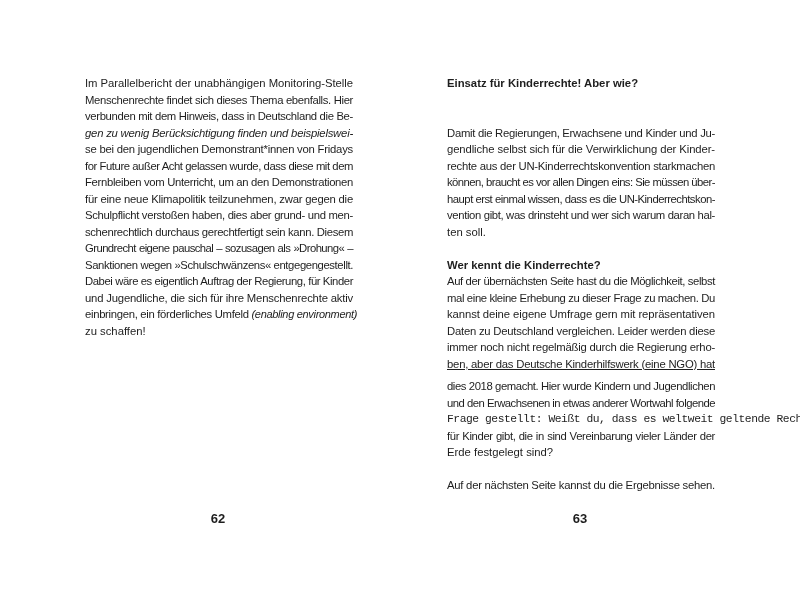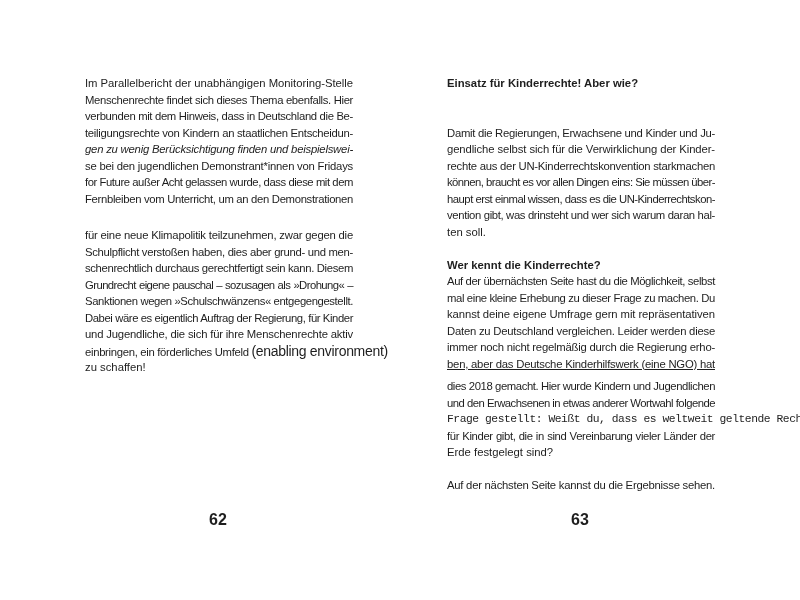--- a/index.html
+++ b/index.html
@@ -10,40 +10,39 @@
     .page { position: absolute; top: 0; height: 600px; }
     .page-left { left: 0; width: 400px; }
     .page-right { left: 400px; width: 400px; }
     .column { position: absolute; top: 75px; width: 268px; font-size: 11.3px; line-height: 16.5px; }
     .page-left .column { left: 85px; }
     .page-right .column { left: 47px; }
     .line { display: block; white-space: nowrap; text-align: justify; text-align-last: justify; height: 16.5px; overflow: visible; }
     .line.last { text-align-last: left; }
     .blank { height: 16.5px; }
     .heading { font-weight: bold; text-align-last: left; }
-    .ital { font-size: 14px; }
-    .pagenum { position: absolute; top: 511px; font-size: 16px; font-weight: bold; width: 40px; text-align: center; }
+    .ital { font-style: italic; font-size: 11px; }
+    .pagenum { position: absolute; top: 511px; font-size: 13px; font-weight: bold; width: 40px; text-align: center; }
     .page-left .pagenum { left: 198px; }
     .page-right .pagenum { left: 160px; text-align: center; }
   </style>
 </head>
 <body>
 
 <div class="page page-left">
   <div class="column">
     <div>
       <span class="line" style="white-space: nowrap; letter-spacing: -0.026533px;">Im Parallelbericht der unabhängigen Monitoring-Stelle</span>
       <span class="line" style="white-space: nowrap; letter-spacing: -0.341193px;">Menschenrechte findet sich dieses Thema ebenfalls. Hier</span>
       <span class="line" style="white-space: nowrap; letter-spacing: -0.339699px;">verbunden mit dem Hinweis, dass in Deutschland die Be-</span>
-      <span class="line" style="white-space: nowrap; letter-spacing: -0.294643px;">teiligungsrechte von Kindern an staatlichen Entscheidun-</span>
       <span class="line" style="white-space: nowrap; letter-spacing: -0.212384px; font-style: italic;">gen zu wenig Berücksichtigung finden und beispielswei-</span>
       <span class="line" style="white-space: nowrap; letter-spacing: -0.228184px;">se bei den jugendlichen Demonstrant*innen von Fridays</span>
       <span class="line" style="white-space: nowrap; letter-spacing: -0.439453px;">for Future außer Acht gelassen wurde, dass diese mit dem</span>
       <span class="line" style="white-space: nowrap; letter-spacing: -0.322229px;">Fernbleiben vom Unterricht, um an den Demonstrationen</span>
-      <span class="line" style="white-space: nowrap; letter-spacing: -0.208239px; margin-top: 20px;">für eine neue Klimapolitik teilzunehmen, zwar gegen die</span>
+      <span class="line" style="white-space: nowrap; letter-spacing: -0.208239px;">für eine neue Klimapolitik teilzunehmen, zwar gegen die</span>
       <span class="line" style="white-space: nowrap; letter-spacing: -0.31108px;">Schulpflicht verstoßen haben, dies aber grund- und men-</span>
       <span class="line" style="white-space: nowrap; letter-spacing: -0.338728px;">schenrechtlich durchaus gerechtfertigt sein kann. Diesem</span>
       <span class="line" style="white-space: nowrap; letter-spacing: -0.561343px;">Grundrecht eigene pauschal – sozusagen als »Drohung« –</span>
       <span class="line" style="white-space: nowrap; letter-spacing: -0.390024px;">Sanktionen wegen »Schulschwänzens« entgegengestellt.</span>
       <span class="line" style="white-space: nowrap; letter-spacing: -0.414062px;">Dabei wäre es eigentlich Auftrag der Regierung, für Kinder</span>
       <span class="line" style="white-space: nowrap; letter-spacing: -0.185227px;">und Jugendliche, die sich für ihre Menschenrechte aktiv</span>
       <span class="line" style="white-space: nowrap; letter-spacing: -0.311692px;"><span>einbringen, ein förderliches Umfeld </span><span class="ital">(enabling environment)</span></span>
       <span class="line last" style="white-space: nowrap;">zu schaffen!</span>
     </div>
   </div>

